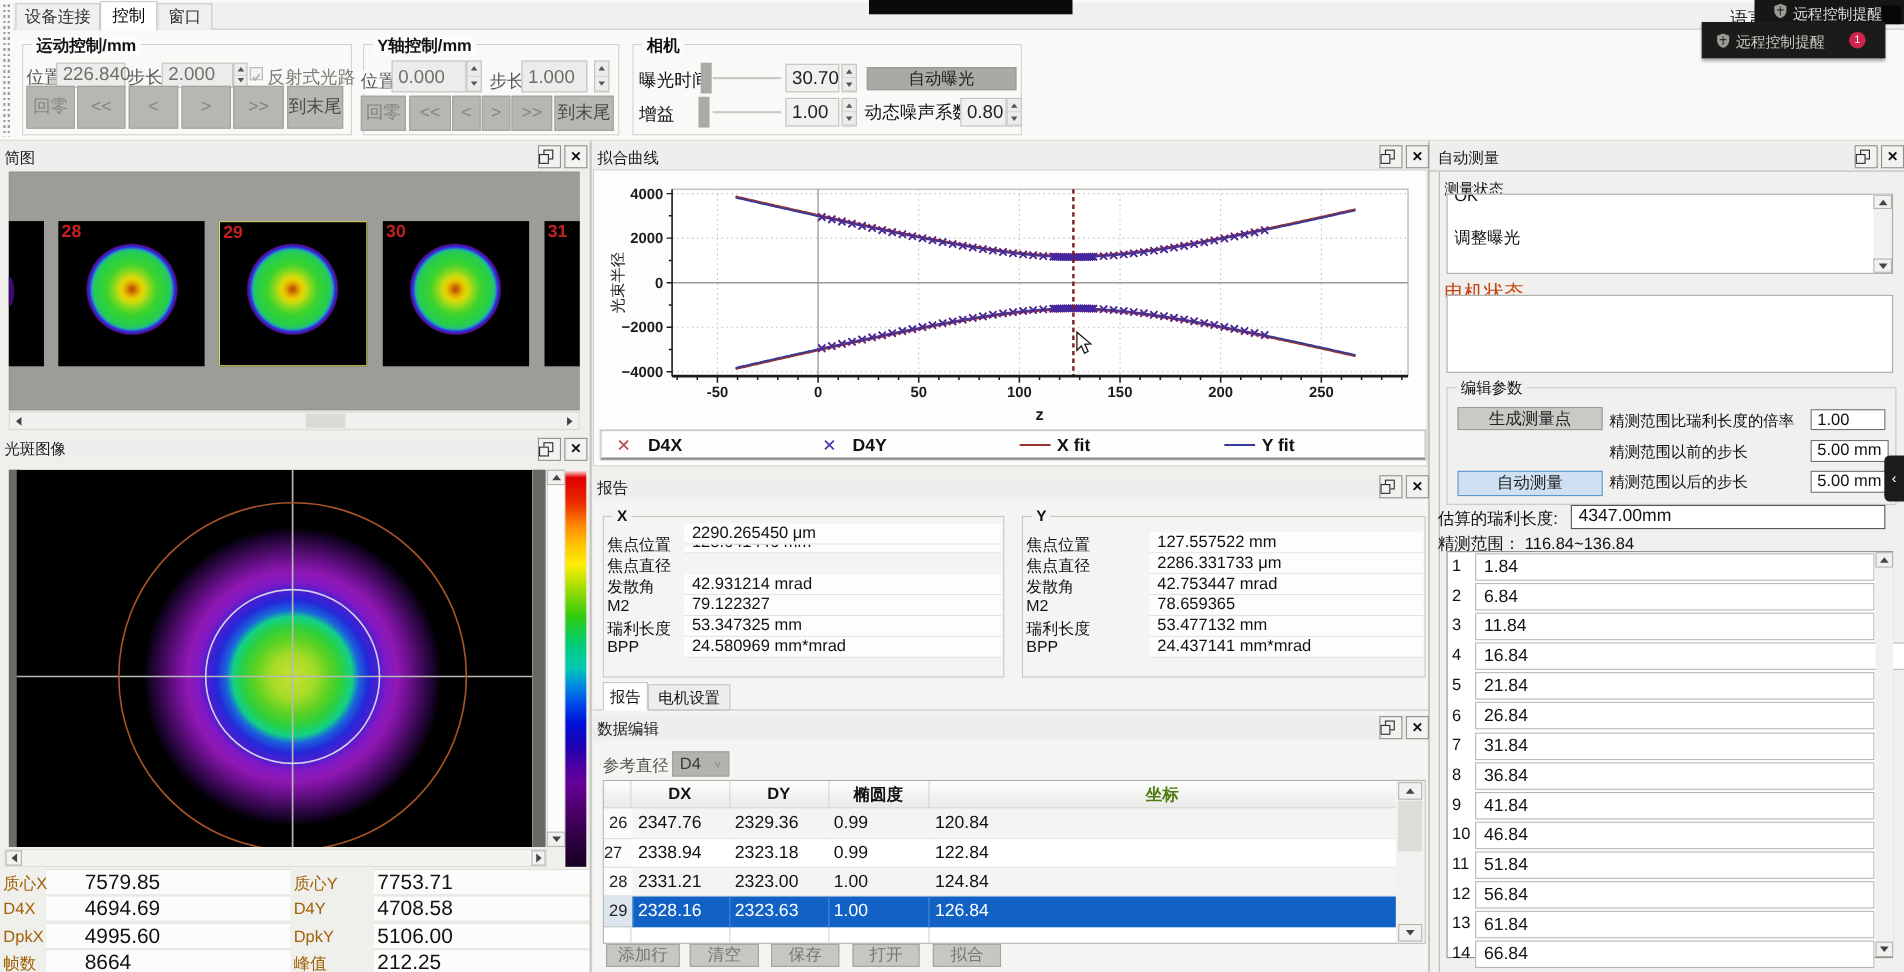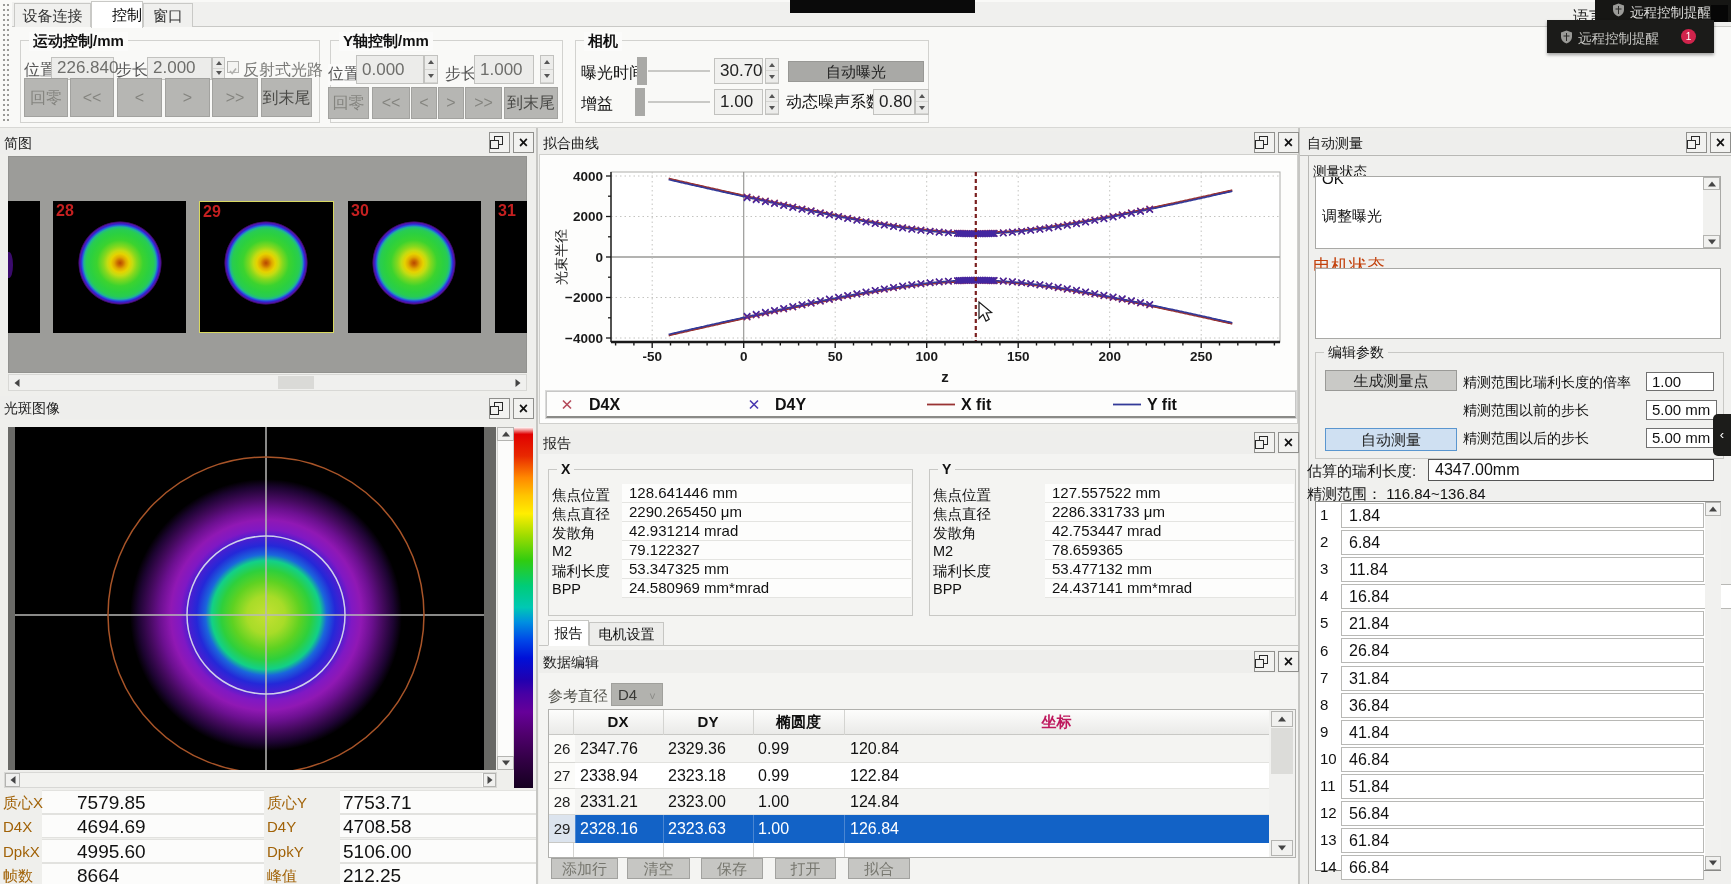--- a/index.html
+++ b/index.html
@@ -34,21 +34,21 @@
 .rlbl{position:absolute;font-size:14.5px;color:#111}
 .rval{position:absolute;background:#fdfdfc;border-bottom:1px solid #e4e4e1;font-size:15px;color:#111;padding-left:7px}
 .tab2{position:absolute;font-size:14px;color:#111;text-align:center;border:1px solid #c6c6c3}
 </style></head><body>
 
 <div class="ab" style="left:0;top:0;width:1731px;height:128px;background:#f9f9f7;border-bottom:1px solid #d8d8d5"></div>
 <div class="ab" style="left:3px;top:4px;width:2px;height:120px;background-image:repeating-linear-gradient(#9a9a97 0 2px,transparent 2px 5px)"></div>
 <div class="ab" style="left:7px;top:4px;width:2px;height:120px;background-image:repeating-linear-gradient(#9a9a97 0 2px,transparent 2px 5px)"></div>
 <div class="ab" style="left:12px;top:2px;width:1719px;height:25px;background:#f0f0ee;border-bottom:1px solid #c9c9c6"></div>
 <div class="ab" style="left:14px;top:3px;width:77px;height:24px;background:#f0f0ee;border:1px solid #c9c9c6;border-bottom:none;font-size:15px;color:#333;text-align:center;line-height:24px">设备连接</div>
-<div class="ab" style="left:91px;top:1px;width:52px;height:27px;background:#fff;border:1px solid #c9c9c6;border-bottom:none;font-size:15px;color:#000;text-align:right;line-height:26px;z-index:2">控制</div>
+<div class="ab" style="left:91px;top:1px;width:52px;height:27px;background:#fff;border:1px solid #c9c9c6;border-bottom:none;font-size:15px;color:#000;text-align:center;line-height:26px;z-index:2">控制</div>
 <div class="ab" style="left:143px;top:3px;width:50px;height:24px;background:#f0f0ee;border:1px solid #c9c9c6;border-bottom:none;font-size:15px;color:#333;text-align:center;line-height:24px">窗口</div>
 <div class="gb" style="left:20px;top:40px;width:300px;height:83px">
     <div class="gbt">运动控制/mm</div>
   </div>
 <div class="ab" style="left:24px;top:60px;font-size:16px;color:#555">位置</div>
 <div class="fld" style="left:51px;top:57px;width:63px;height:23px">226.840</div>
 <div class="ab" style="left:116px;top:60px;font-size:16px;color:#555">步长</div>
 <div class="fld" style="left:147px;top:57px;width:65px;height:23px">2.000</div>
 <div class="spin" style="left:212px;top:57px;width:13px;height:23px">
     <div class="sb">
@@ -385,21 +385,21 @@
     <div class="gbt" style="background:#f4f4f2;font-size:14px">X</div>
   </div>
 <div class="gb" style="left:929px;top:469px;width:367px;height:147px;border-color:#c8c8c5">
     <div class="gbt" style="background:#f4f4f2;font-size:14px">Y</div>
   </div>
 <div class="rlbl" style="left:552px;top:486px">焦点位置</div>
 <div class="rval" style="left:622px;top:484px;width:289px;height:19px">128.641446 mm</div>
 <div class="rlbl" style="left:933px;top:486px">焦点位置</div>
 <div class="rval" style="left:1045px;top:484px;width:249px;height:19px">127.557522 mm</div>
 <div class="rlbl" style="left:552px;top:505px">焦点直径</div>
-<div class="rval" style="left:622px;top:503px;width:289px;height:19px">2290.265450 μm</div>
+<div class="rval" style="left:622px;top:476px;width:289px;height:19px">2290.265450 μm</div>
 <div class="rlbl" style="left:933px;top:505px">焦点直径</div>
 <div class="rval" style="left:1045px;top:503px;width:249px;height:19px">2286.331733 μm</div>
 <div class="rlbl" style="left:552px;top:524px">发散角</div>
 <div class="rval" style="left:622px;top:522px;width:289px;height:19px">42.931214 mrad</div>
 <div class="rlbl" style="left:933px;top:524px">发散角</div>
 <div class="rval" style="left:1045px;top:522px;width:249px;height:19px">42.753447 mrad</div>
 <div class="rlbl" style="left:552px;top:543px">M2</div>
 <div class="rval" style="left:622px;top:541px;width:289px;height:19px">79.122327</div>
 <div class="rlbl" style="left:933px;top:543px">M2</div>
 <div class="rval" style="left:1045px;top:541px;width:249px;height:19px">78.659365</div>
@@ -424,32 +424,32 @@
   </div>
 <div class="ticon" style="left:1278px;top:651px"><span class="xg">×</span></div>
 <div class="ab" style="left:539px;top:673px;width:759px;height:211px;background:#f4f4f2"></div>
 <div class="ab" style="left:548px;top:687px;font-size:15px;color:#55554f">参考直径</div>
 <div class="ab" style="left:611px;top:683px;width:52px;height:23px;background:#b2b2ae;border:1px solid #a0a09c;font-size:15px;color:#3a3a37;padding-left:6px;line-height:21px">D4 <span style="color:#8a8a86;font-size:11px;margin-left:8px">˅</span></div>
 <div class="ab" style="left:548px;top:709px;width:748px;height:149px;background:#fff;border:1px solid #b0b0ad"></div>
 <div class="ab" style="left:549px;top:710px;width:720px;height:25px;background:linear-gradient(#fdfdfc,#eaeae8);border-bottom:1px solid #c8c8c5"></div>
 <div class="ab" style="left:573px;top:713px;width:90px;text-align:center;font-size:15px;font-weight:bold;color:#111">DX</div>
 <div class="ab" style="left:663px;top:713px;width:90px;text-align:center;font-size:15px;font-weight:bold;color:#111">DY</div>
 <div class="ab" style="left:753px;top:713px;width:91px;text-align:center;font-size:15px;font-weight:bold;color:#111">椭圆度</div>
-<div class="ab" style="left:844px;top:713px;width:425px;text-align:center;font-size:15px;font-weight:bold;color:#be185d">坐标</div>
+<div class="ab" style="left:844px;top:713px;width:425px;text-align:center;font-size:15px;font-weight:bold;color:#4d7c0f">坐标</div>
 <div class="ab" style="left:573px;top:710px;width:1px;height:147px;background:#d4d4d1"></div>
 <div class="ab" style="left:663px;top:710px;width:1px;height:147px;background:#d4d4d1"></div>
 <div class="ab" style="left:753px;top:710px;width:1px;height:147px;background:#d4d4d1"></div>
 <div class="ab" style="left:844px;top:710px;width:1px;height:147px;background:#d4d4d1"></div>
 <div class="ab" style="left:549px;top:735px;width:26px;height:28px;background:#fbfbf9;border-bottom:1px solid #d8d8d5;font-size:15px;color:#222;text-align:center;line-height:28px">26</div>
 <div class="ab" style="left:575px;top:735px;width:694px;height:28px;background:#f4f4f2;border-bottom:1px solid #e2e2df"></div>
 <div class="ab" style="left:580px;top:740px;font-size:16px;color:#111">2347.76</div>
 <div class="ab" style="left:668px;top:740px;font-size:16px;color:#111">2329.36</div>
 <div class="ab" style="left:758px;top:740px;font-size:16px;color:#111">0.99</div>
 <div class="ab" style="left:850px;top:740px;font-size:16px;color:#111">120.84</div>
-<div class="ab" style="left:549px;top:763px;width:26px;height:26px;background:#fbfbf9;border-bottom:1px solid #d8d8d5;font-size:15px;color:#222;text-align:center;line-height:26px">27</div>
+<div class="ab" style="left:549px;top:763px;width:26px;height:26px;background:#fbfbf9;border-bottom:1px solid #d8d8d5;font-size:15px;color:#222;text-align:left;line-height:26px">27</div>
 <div class="ab" style="left:575px;top:763px;width:694px;height:26px;background:#fff;border-bottom:1px solid #e2e2df"></div>
 <div class="ab" style="left:580px;top:767px;font-size:16px;color:#111">2338.94</div>
 <div class="ab" style="left:668px;top:767px;font-size:16px;color:#111">2323.18</div>
 <div class="ab" style="left:758px;top:767px;font-size:16px;color:#111">0.99</div>
 <div class="ab" style="left:850px;top:767px;font-size:16px;color:#111">122.84</div>
 <div class="ab" style="left:549px;top:789px;width:26px;height:26px;background:#fbfbf9;border-bottom:1px solid #d8d8d5;font-size:15px;color:#222;text-align:center;line-height:26px">28</div>
 <div class="ab" style="left:575px;top:789px;width:694px;height:26px;background:#f4f4f2;border-bottom:1px solid #e2e2df"></div>
 <div class="ab" style="left:580px;top:793px;font-size:16px;color:#111">2331.21</div>
 <div class="ab" style="left:668px;top:793px;font-size:16px;color:#111">2323.00</div>
 <div class="ab" style="left:758px;top:793px;font-size:16px;color:#111">1.00</div>

